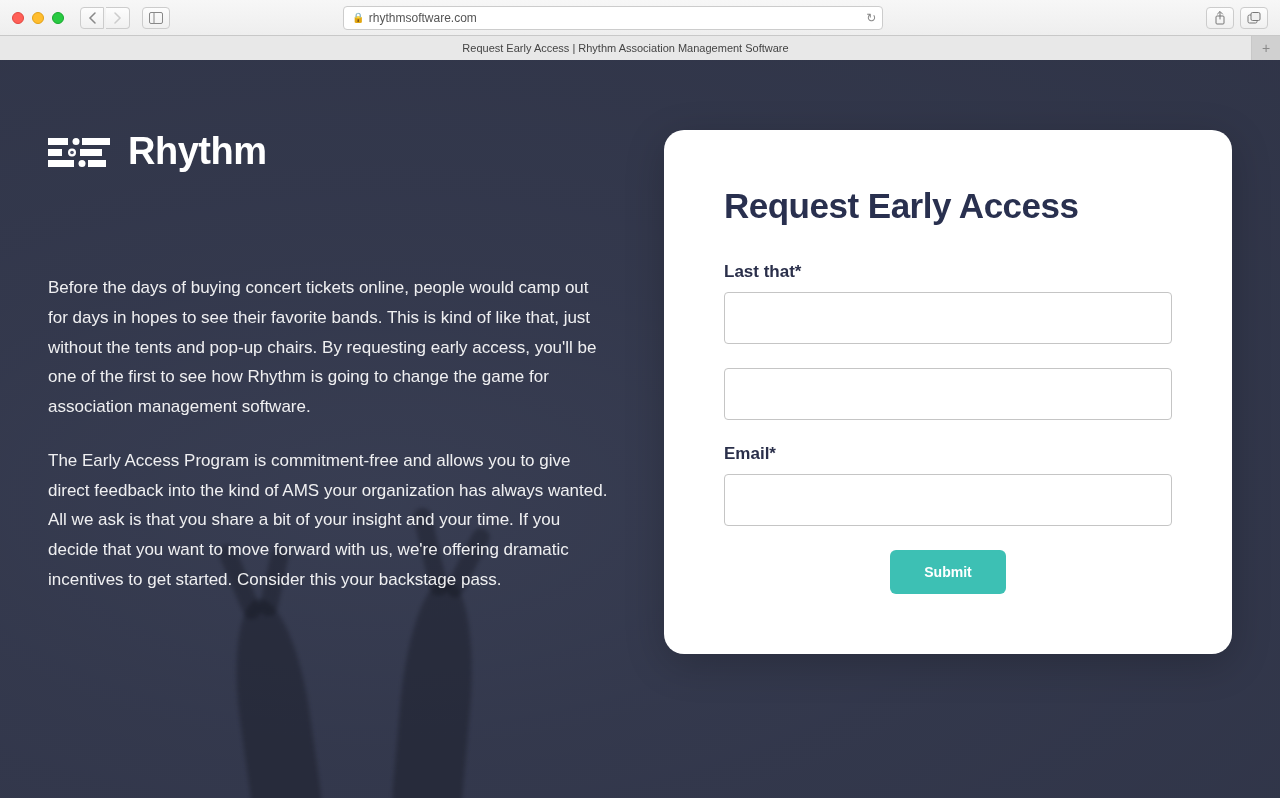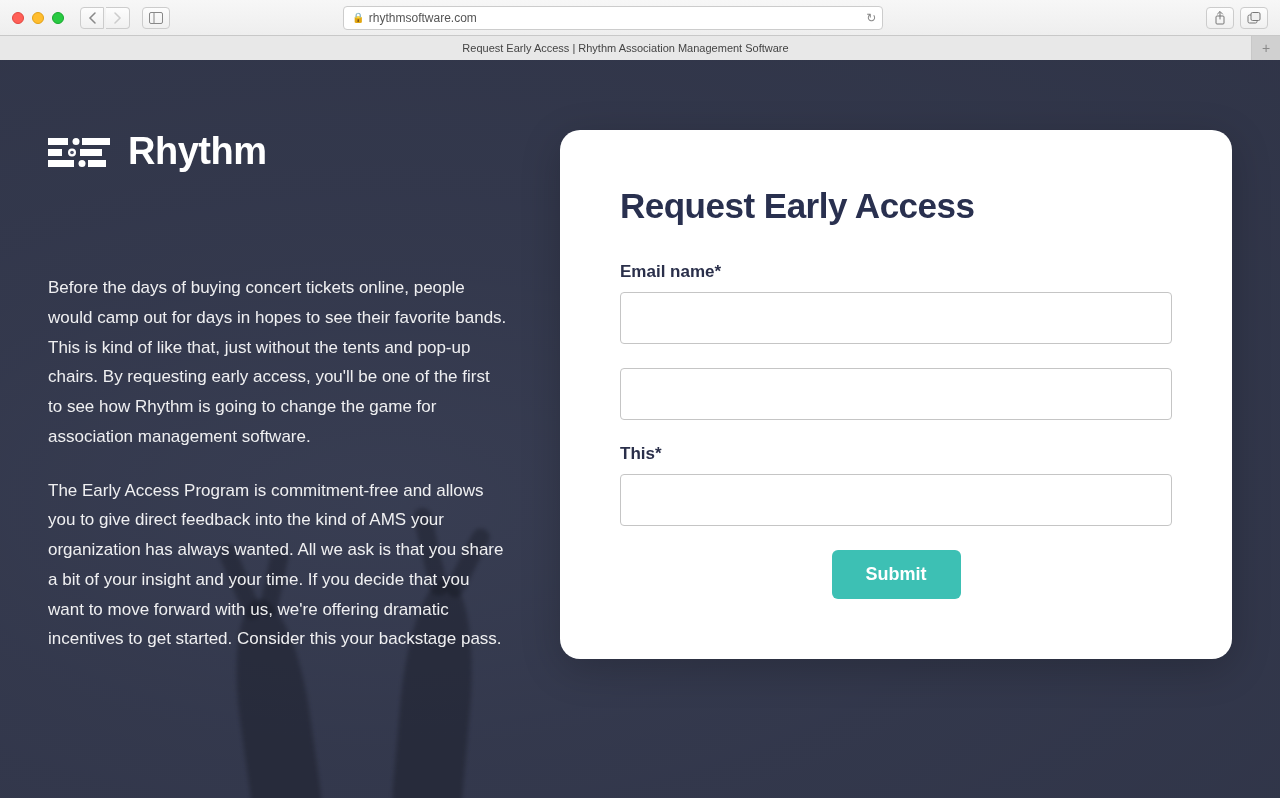--- a/index.html
+++ b/index.html
@@ -42,29 +42,29 @@
     .hand.right::after { content: ""; position: absolute; top: -55px; right: 6px; width: 18px; height: 75px; background: rgba(20,22,32,0.4); border-radius: 10px; transform: rotate(22deg); }
     
     .content { position: relative; display: flex; padding: 70px 48px 0 48px; gap: 52px; }
     .left-col { flex: 1; color: #fff; max-width: 580px; }
     .logo { display: flex; align-items: center; gap: 18px; margin-bottom: 100px; }
     .logo-mark { width: 62px; height: 40px; }
     .logo-text { font-size: 38px; font-weight: 700; letter-spacing: -0.5px; }
     .heading { font-size: 50px; font-weight: 800; line-height: 1.1; letter-spacing: -1px; margin-bottom: 36px; }
     .body-text { font-size: 17px; line-height: 1.75; color: rgba(255,255,255,0.92); margin-bottom: 24px; font-weight: 300; }
     
-    .right-col { width: 672px; }
+    .right-col { width: 568px; }
     .card { background: #fff; border-radius: 20px; padding: 56px 60px 60px 60px; box-shadow: 0 10px 40px rgba(0,0,0,0.2); }
     .card-title { font-size: 35px; font-weight: 800; color: #29304f; letter-spacing: -0.5px; margin-bottom: 36px; }
     .form-row { display: flex; gap: 12px; margin-bottom: 24px; }
     .form-field { flex: 1; }
     .form-label { display: block; font-size: 17px; font-weight: 700; color: #2a2f4a; margin-bottom: 10px; }
     .form-input { width: 100%; height: 52px; border: 1px solid #c5c5c5; border-radius: 4px; padding: 0 12px; font-size: 15px; background: #fff; }
     .submit-wrap { text-align: center; margin-top: 20px; }
-    .submit-btn { background: #3dc0b4; color: #fff; border: none; border-radius: 6px; padding: 14px 34px; font-size: 18px; font-weight: 700; cursor: pointer; }
+    .submit-btn { background: #3dc0b4; color: #fff; border: none; border-radius: 6px; padding: 14px 34px; font-size: 14px; font-weight: 700; cursor: pointer; }
   </style>
 </head>
 <body>
 
 <div class="browser-chrome">
   <div class="toolbar">
     <div class="traffic-lights">
       <div class="traffic-light close"></div>
       <div class="traffic-light minimize"></div>
       <div class="traffic-light maximize"></div>
@@ -138,32 +138,32 @@
         <span class="logo-text">Rhythm</span>
       </div>
       <p class="body-text">Before the days of buying concert tickets online, people would camp out for days in hopes to see their favorite bands. This is kind of like that, just without the tents and pop-up chairs. By requesting early access, you'll be one of the first to see how Rhythm is going to change the game for association management software.</p>
       <p class="body-text">The Early Access Program is commitment-free and allows you to give direct feedback into the kind of AMS your organization has always wanted. All we ask is that you share a bit of your insight and your time. If you decide that you want to move forward with us, we're offering dramatic incentives to get started. Consider this your backstage pass.</p>
     </div>
     <div class="right-col">
       <div class="card">
         <h2 class="card-title">Request Early Access</h2>
         <div class="form-row">
           <div class="form-field">
-            <label class="form-label">Email name*</label>
+            <label class="form-label">Last that*</label>
             <input class="form-input" type="text" style="">
           </div>
         </div>
         <div class="form-row">
           <div class="form-field">
             <input class="form-input" type="text" style="">
           </div>
         </div>
         <div class="form-row">
           <div class="form-field">
-            <label class="form-label">This*</label>
+            <label class="form-label">Email*</label>
             <input class="form-input" type="email" style="">
           </div>
         </div>
         <div class="submit-wrap">
           <button class="submit-btn">Submit</button>
         </div>
       </div>
     </div>
   </div>
 </div>

